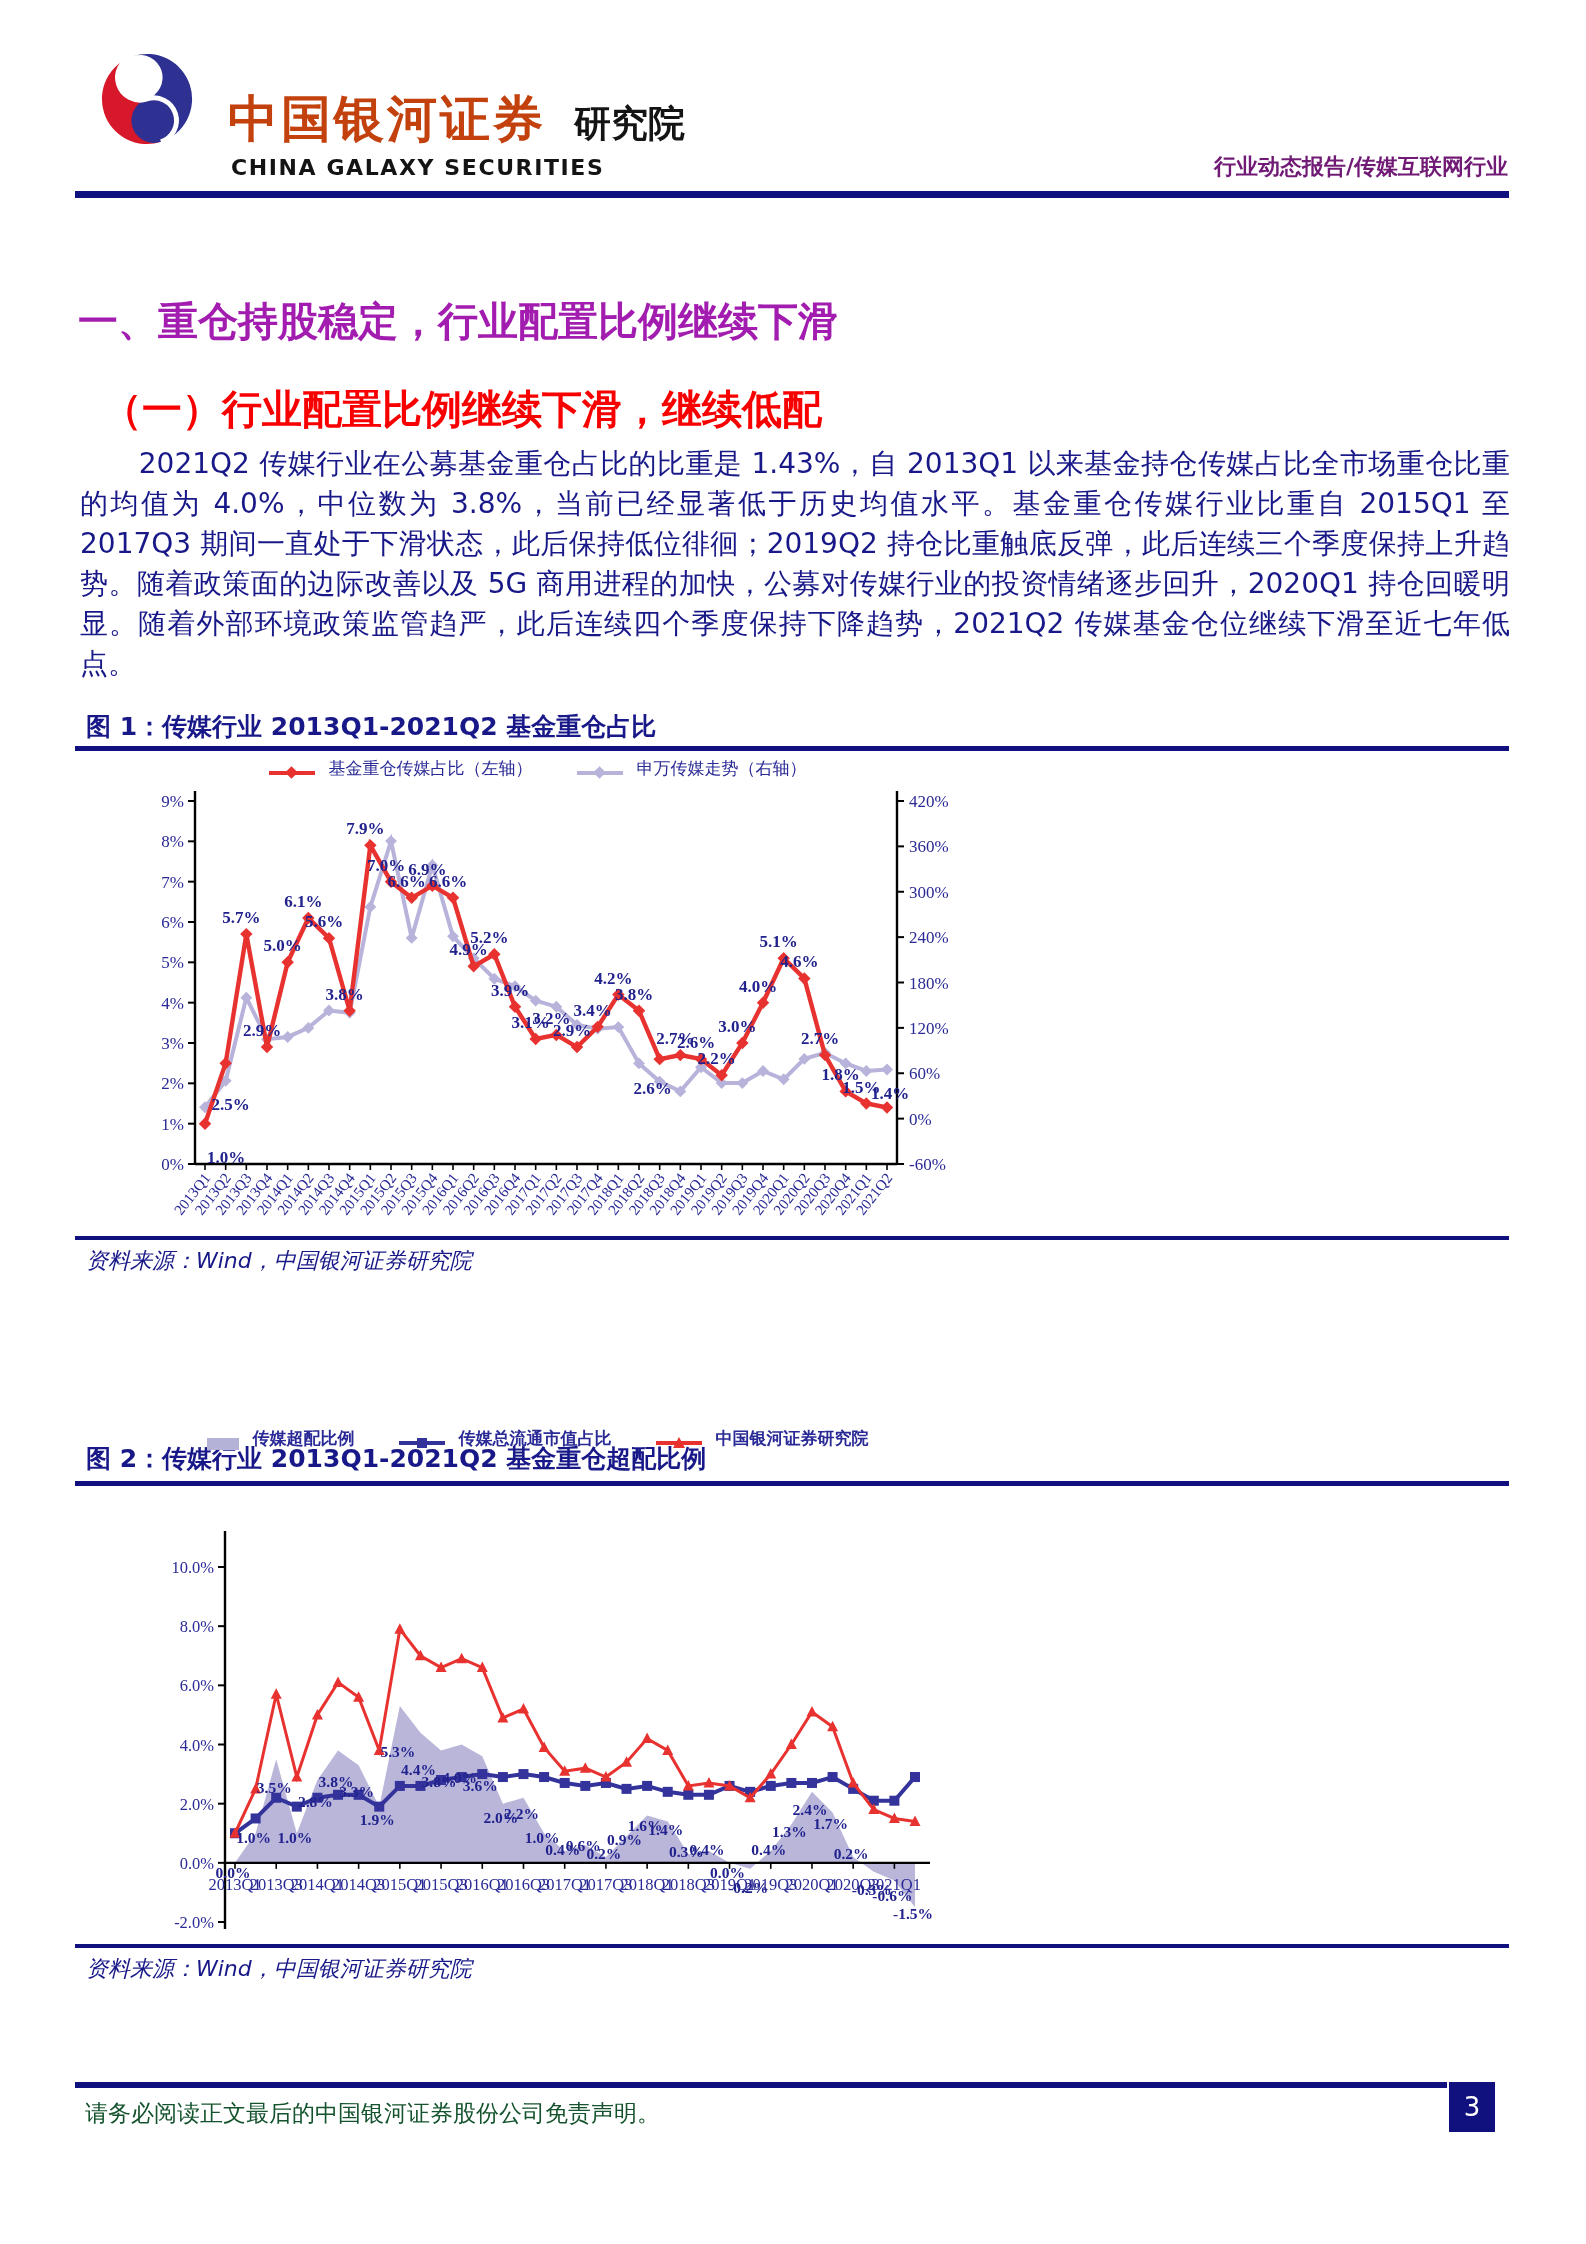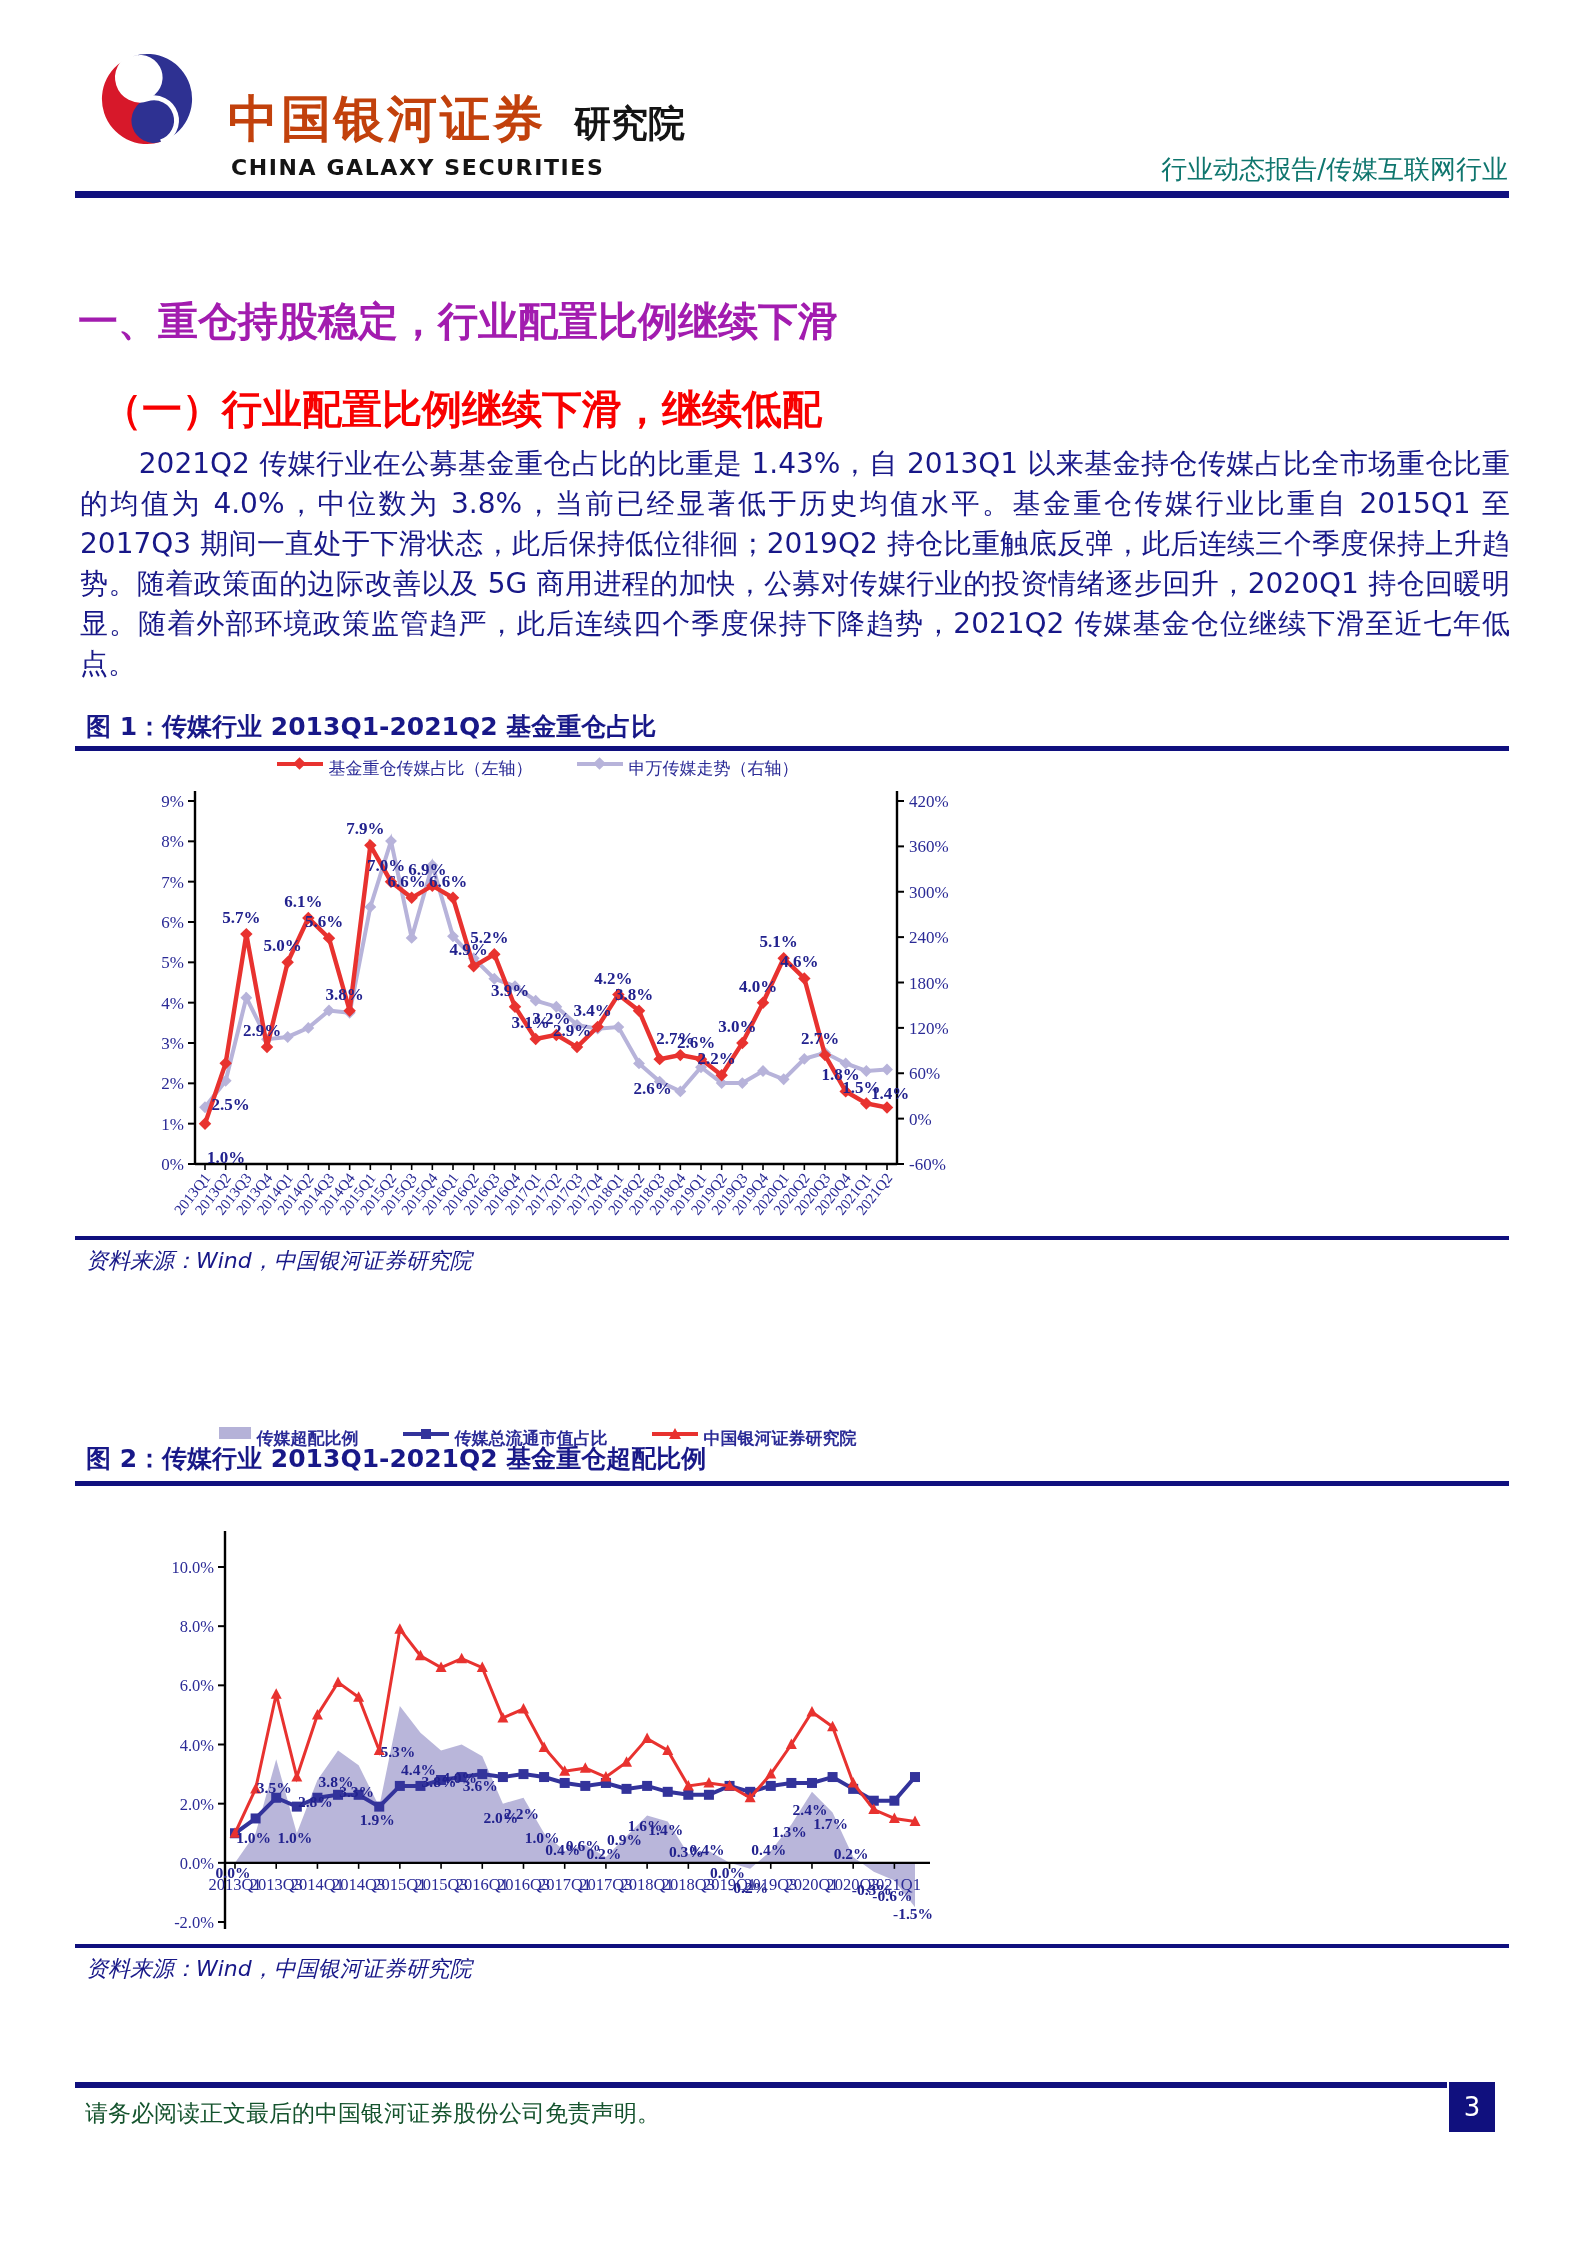--- a/index.html
+++ b/index.html
@@ -4,21 +4,21 @@
 <style>
   html,body{margin:0;padding:0;background:#888;}
   .page{position:relative;width:1586px;height:2244px;background:#ffffff;overflow:hidden;
         font-family:"DejaVu Sans","Liberation Sans",sans-serif;margin:0 auto;}
   
   .logo-icon{position:absolute;left:98px;top:50px;width:98px;height:98px;}
   .logo-cn{position:absolute;left:228px;top:86px;white-space:nowrap;}
   .logo-main{font-size:50px;font-weight:bold;color:#c2410c;letter-spacing:3px;}
   .logo-sub{font-size:37px;font-weight:bold;color:#141414;margin-left:28px;}
   .logo-en{position:absolute;left:231px;top:155px;font-size:22px;font-weight:bold;color:#141414;letter-spacing:1.6px;}
-  .report-type{position:absolute;right:78px;top:152px;font-size:26px;font-weight:normal;color:#0f766e;}
+  .report-type{position:absolute;right:78px;top:152px;font-size:22px;font-weight:bold;color:#701a75;}
   .header-rule{position:absolute;left:75px;top:191px;width:1434px;height:7px;background:#10107e;}
   
   .sec-title{position:absolute;left:78px;top:294px;margin:0;font-size:40px;font-weight:bold;color:#a21caf;}
   .sec-sub{position:absolute;left:86px;top:366px;margin:16px;font-size:40px;font-weight:600;color:#f80000;}
   
   .para{position:absolute;left:80px;width:1430px;margin:0;font-size:28px;line-height:40px;
         color:#181888;text-align:justify;text-indent:2.1em;}
   #para1{top:444px;}
   #para2{top:1288px;}
   
@@ -27,21 +27,21 @@
   #fig2cap{top:1442px;}
   .fig-rule{position:absolute;left:75px;width:1434px;height:5px;background:#10107e;}
   #fig1rule{top:746px;}
   #fig1rule2{top:1236px;height:4px;}
   #fig2rule{top:1481px;}
   #fig2rule2{top:1944px;height:4px;}
   .legend{position:absolute;left:85px;width:905px;display:flex;justify-content:center;gap:44px;
           align-items:center;font-size:17px;color:#2a2a96;}
   #legend1{top:757px;}
   #legend2{top:1427px;font-weight:bold;}
-  .legend-item{display:flex;align-items:flex-start;gap:6px;white-space:nowrap;}
+  .legend-item{display:flex;align-items:flex-end;gap:14px;white-space:nowrap;}
   .lgmark{display:inline-block;position:relative;}
   .lgmark.lg-area{width:32px;height:12px;}
   .lgmark.lg-linebox{width:46px;height:14px;}
   .lg-line{position:absolute;left:0;top:5px;width:46px;height:4px;}
   .lg-mk{position:absolute;left:18px;display:inline-block;}
   .lg-diamond{top:2px;width:9px;height:9px;transform:rotate(45deg);}
   .lg-square{top:2px;width:10px;height:10px;}
   .lg-triangle{top:1px;left:17px;width:0;height:0;border-left:6px solid transparent;
                border-right:6px solid transparent;border-bottom:11px solid #e8322f;}
   .chart{position:absolute;left:85px;}

